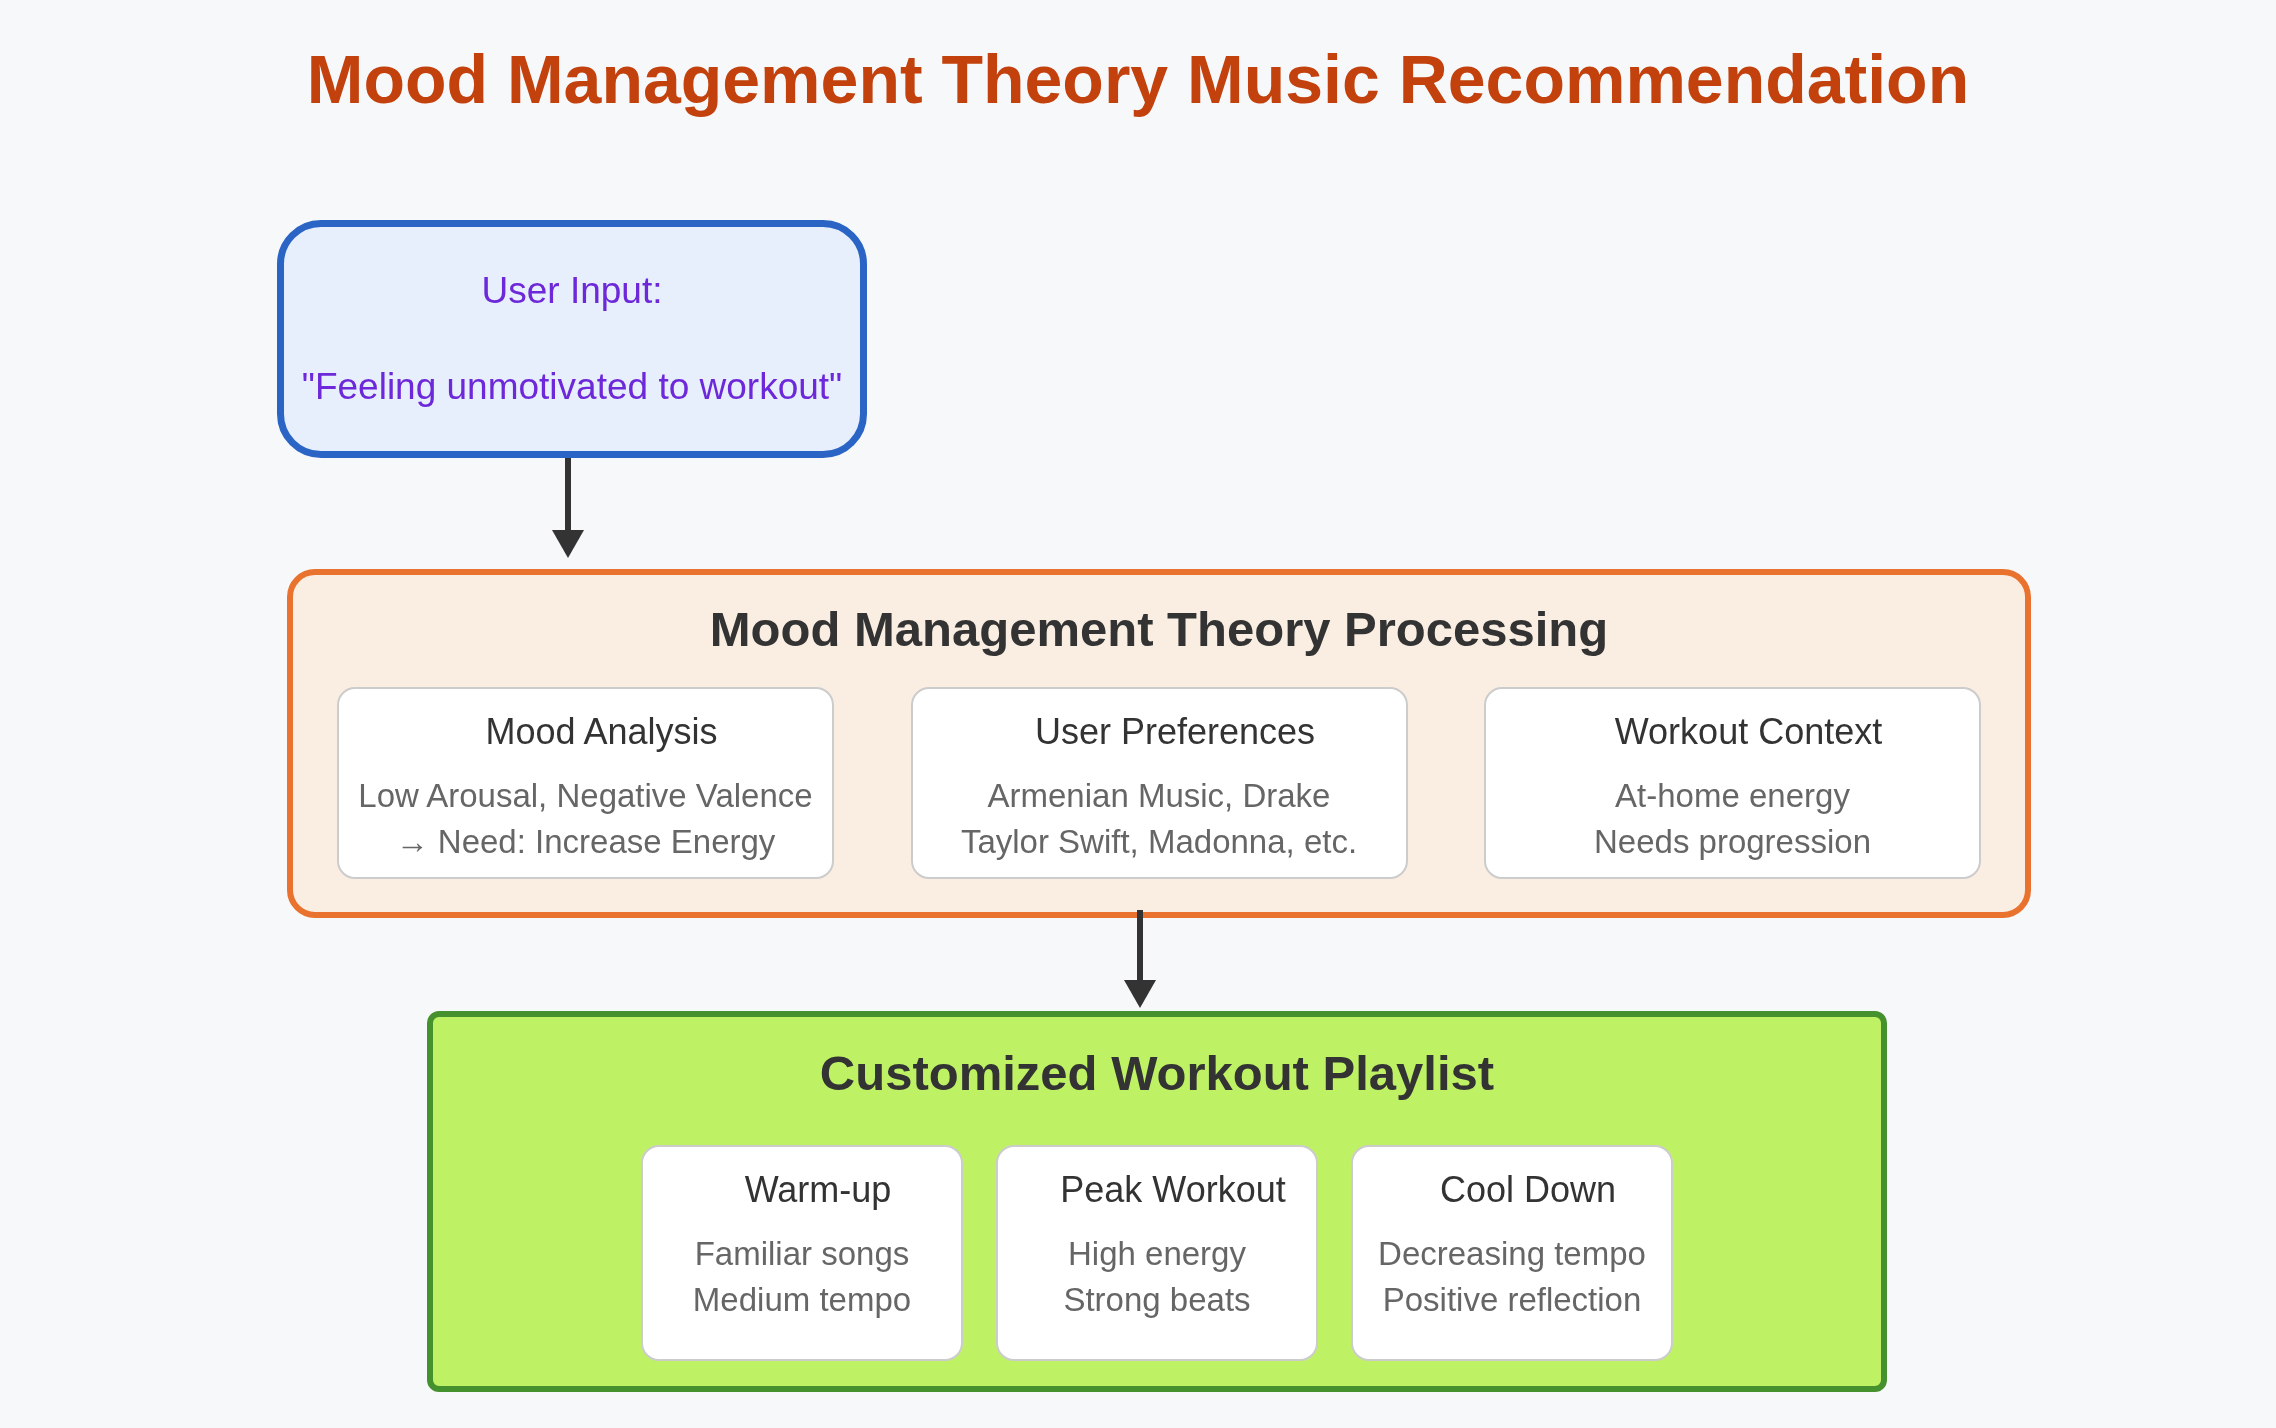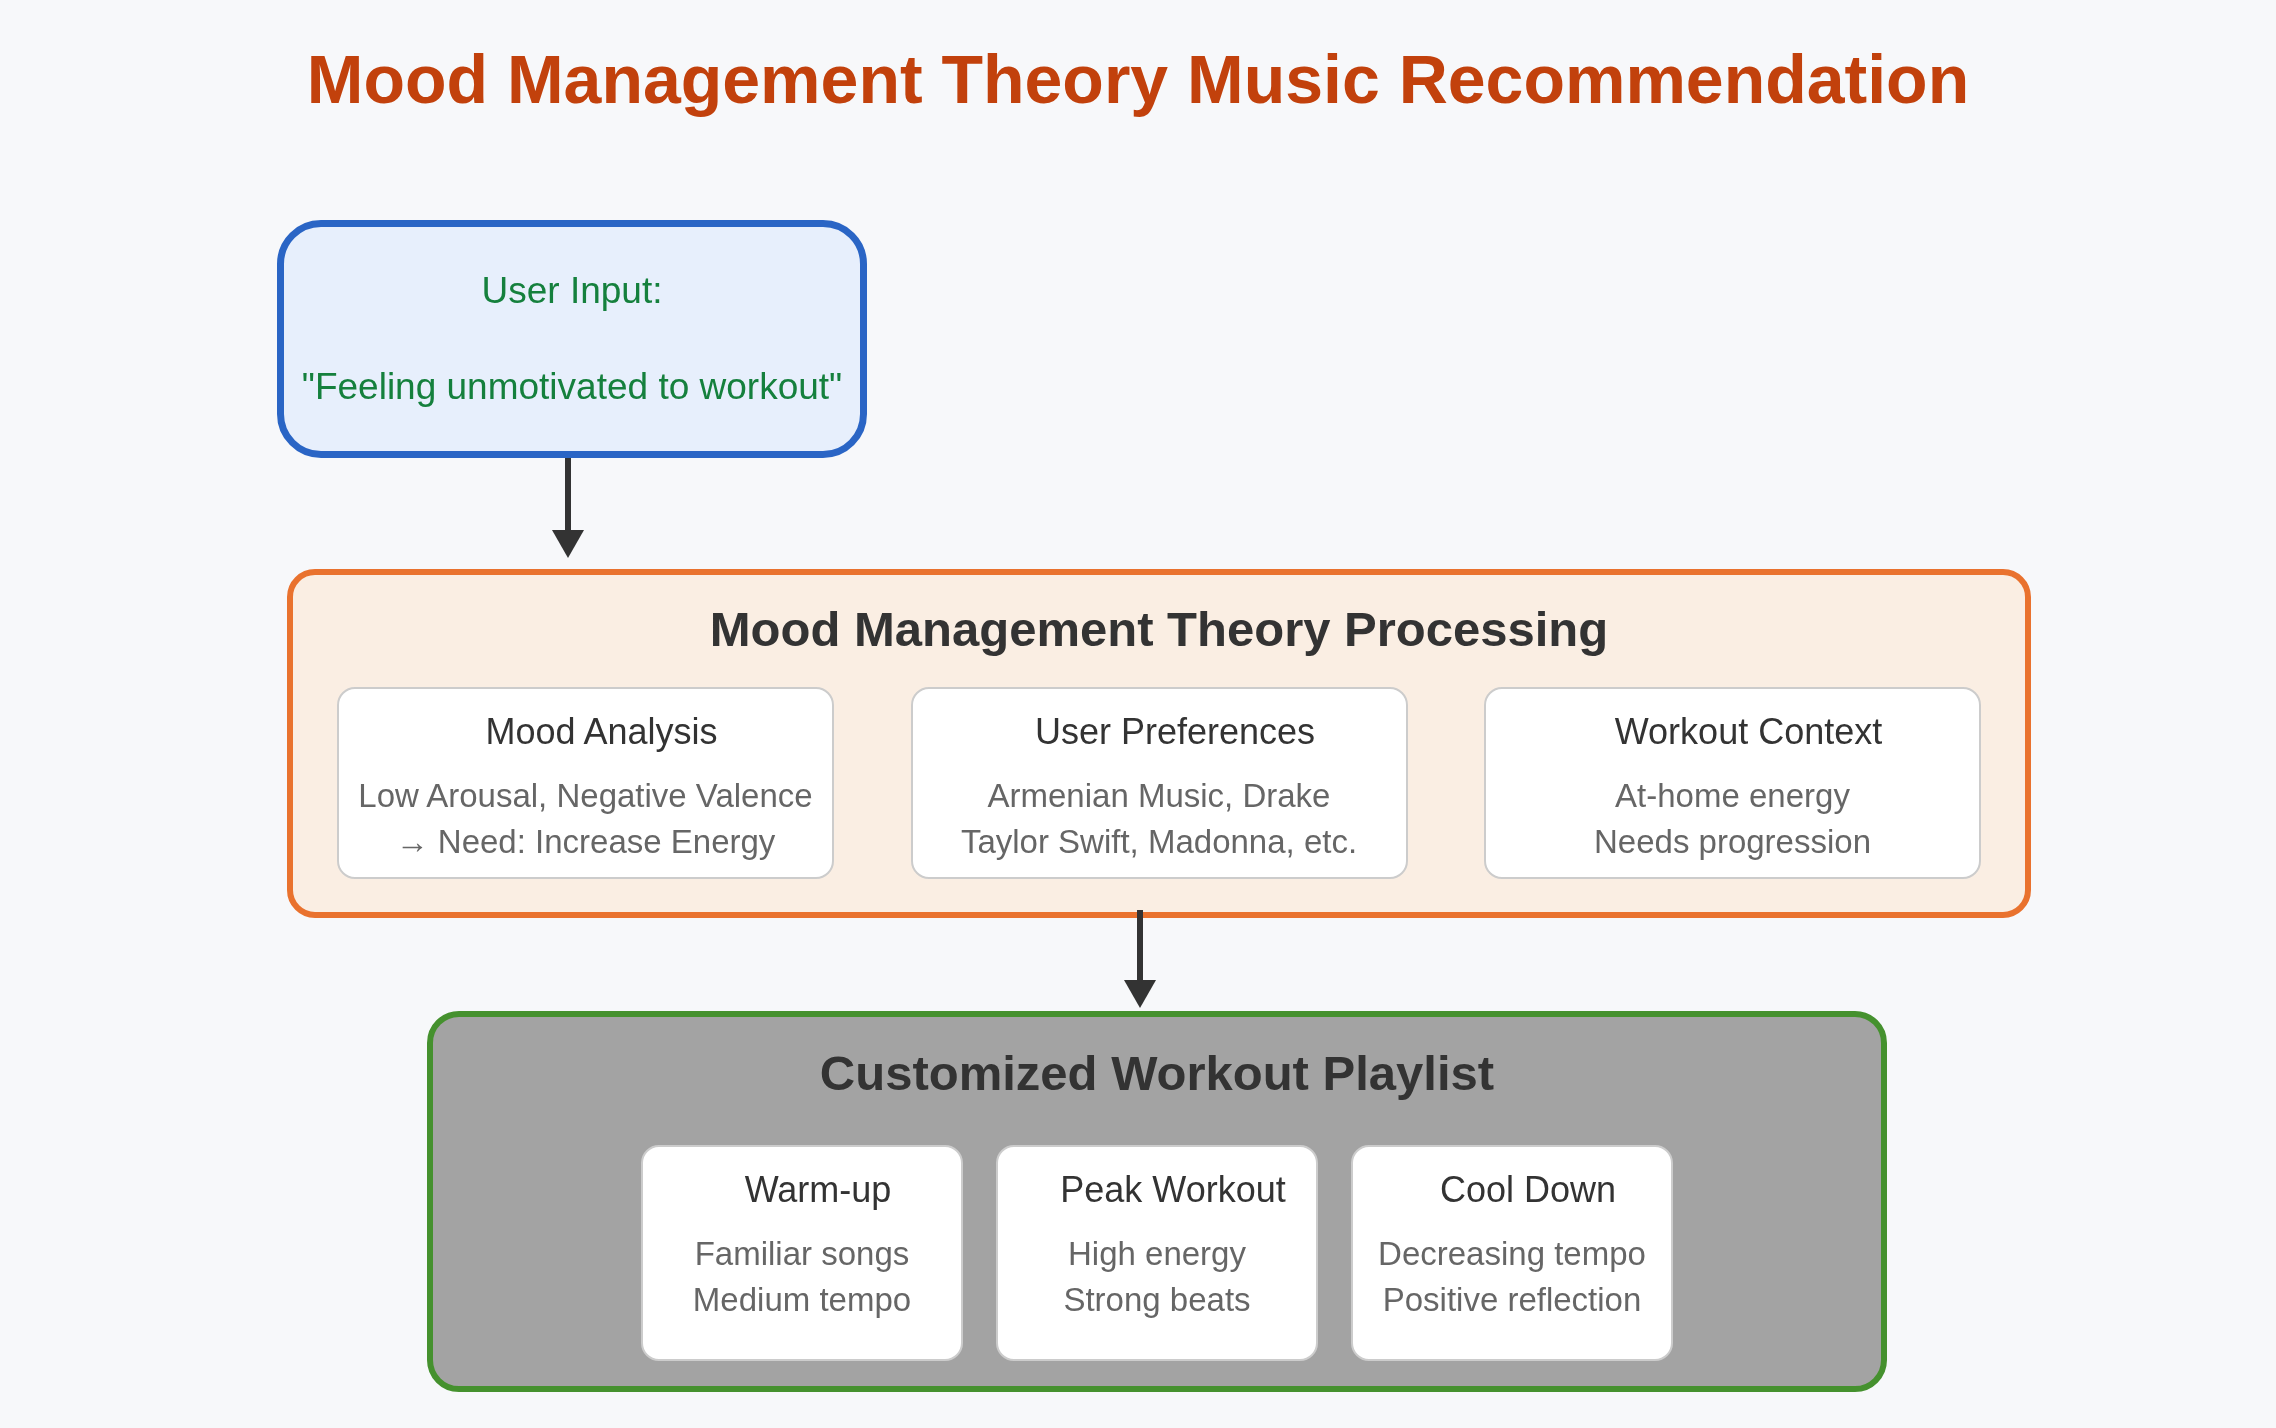--- a/index.html
+++ b/index.html
@@ -39,41 +39,41 @@
     border: 7px solid #2a65c5;
     border-radius: 44px;
     display: flex;
     flex-direction: column;
     align-items: center;
     justify-content: center;
     gap: 54px;
   }
   .blue-line {
     font-size: 37px;
-    color: #15803d;
+    color: #6d28d9;
     white-space: nowrap;
   }
   .orange-box {
     left: 287px;
     top: 561px;
     width: 1744px;
     height: 349px;
     background: #faeee3;
     border: 6px solid #e9722e;
     border-radius: 28px;
     margin-top: 8px;
   }
   .green-box {
     left: 427px;
     top: 1011px;
     width: 1460px;
     height: 381px;
-    background: #a3a3a3;
+    background: #bef264;
     border: 6px solid #45912e;
-    border-radius: 32px;
+    border-radius: 12px;
   }
   .section-title {
     text-align: center;
     font-size: 49px;
     font-weight: bold;
     color: #333333;
     margin-top: 26px;
     line-height: 56px;
   }
   .green-box .section-title {

